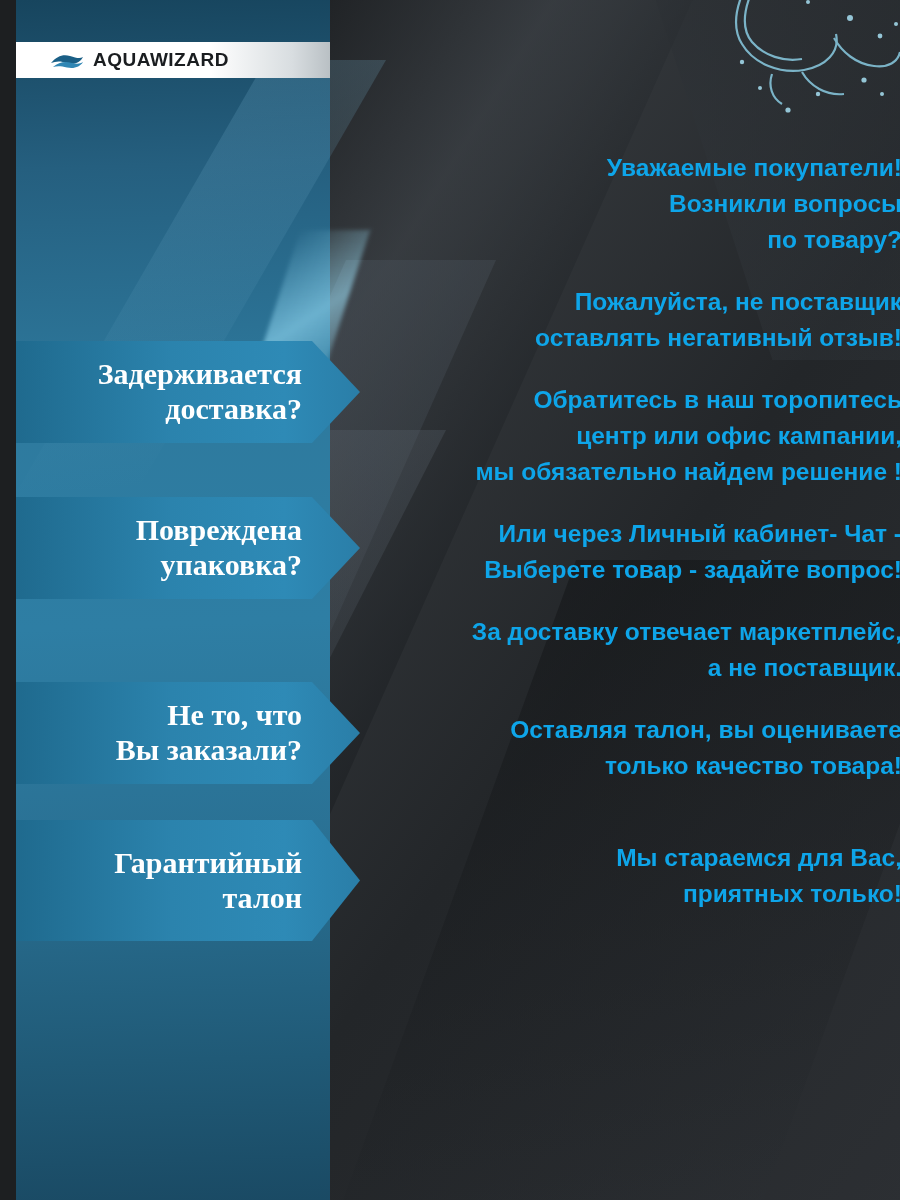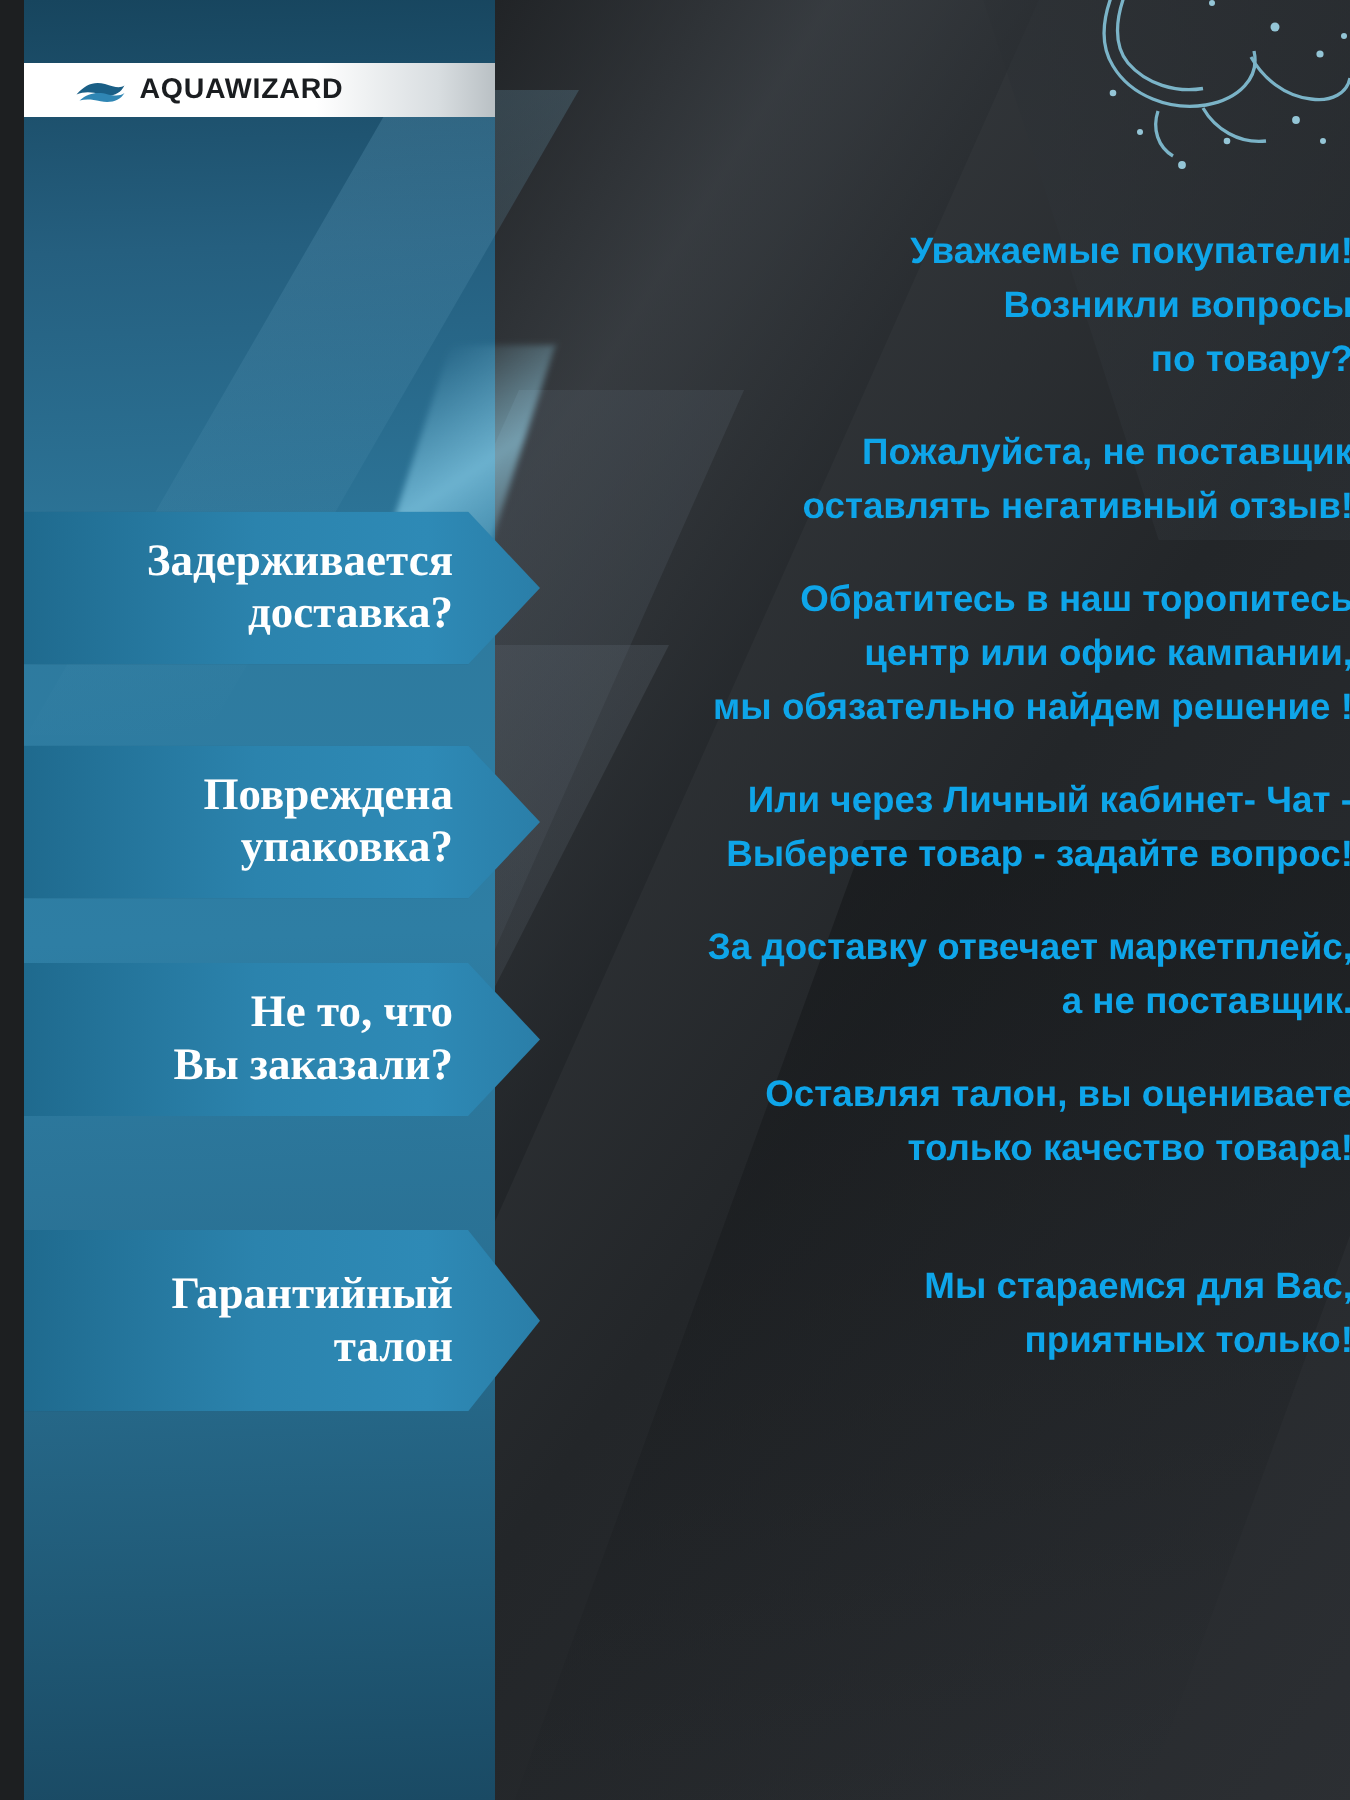--- a/index.html
+++ b/index.html
@@ -117,21 +117,21 @@
     font-size: 30px;
     line-height: 1.16;
     text-align: right;
     background: linear-gradient(90deg, #1f6a8e 0%, #2b83ad 45%, #2e8ab6 78%, #2a7ea8 100%);
     clip-path: polygon(0 0, 296px 0, 344px 50%, 296px 100%, 0 100%);
     filter: drop-shadow(0 3px 6px rgba(0,0,0,0.35));
   }
   .tab span { display: block; white-space: nowrap; }
   .tab-1 { top: 341px;  height: 102px; padding-left: 12px; }
   .tab-2 { top: 497px;  height: 102px; }
-  .tab-3 { top: 642px;  height: 102px; }
+  .tab-3 { top: 682px;  height: 102px; }
   .tab-4 { top: 820px;  height: 121px; }
 
   
   .right-text {
     position: absolute;
     left: 330px;
     top: 150px;
     width: 556px;
     text-align: right;
     color: #0ea5e9;

